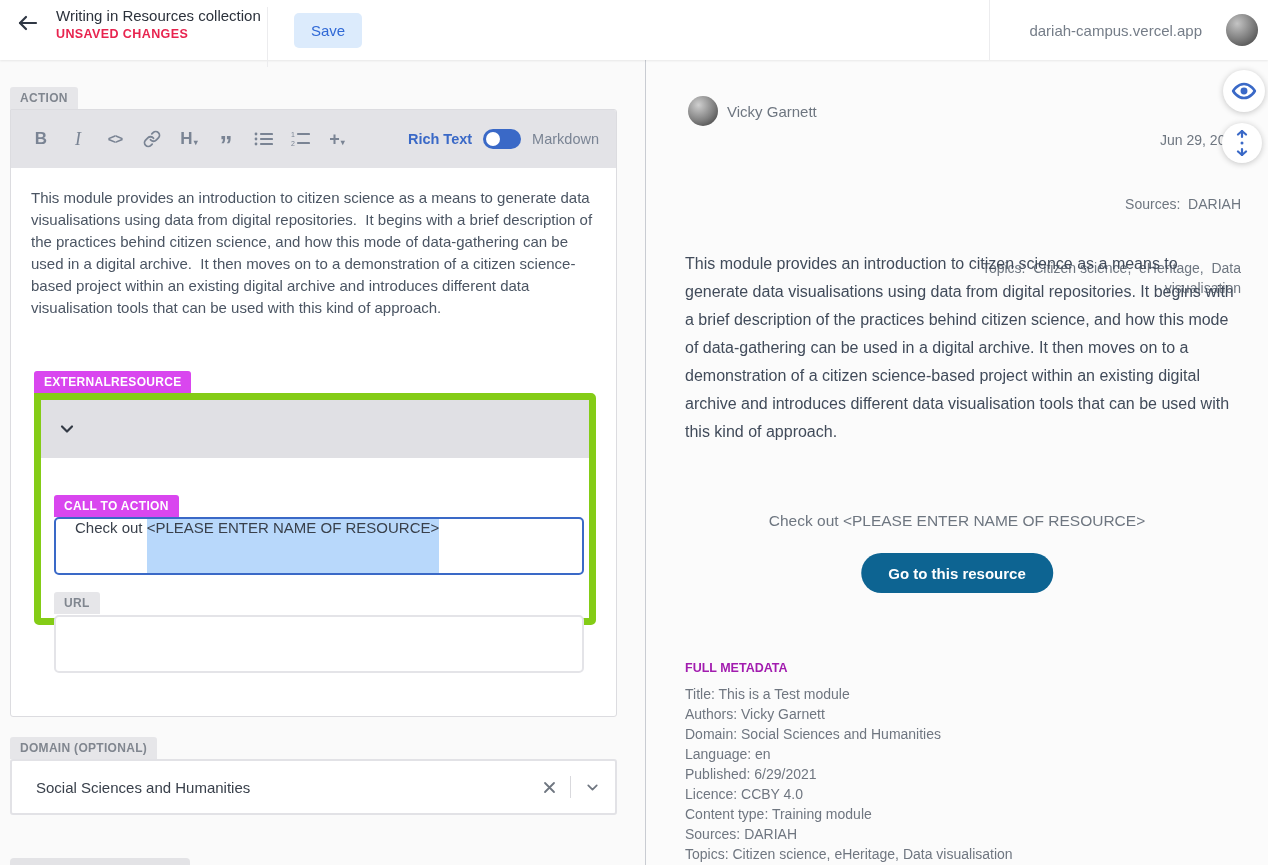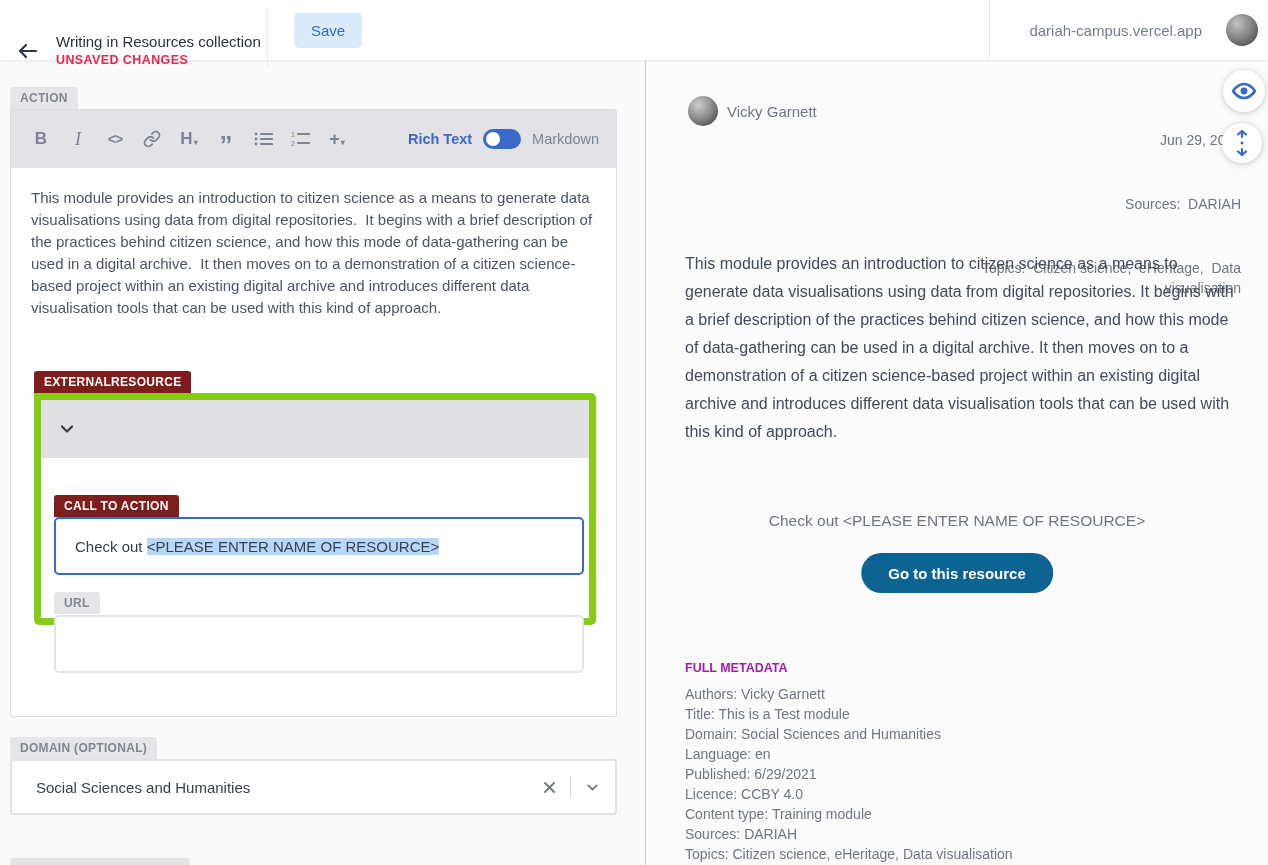--- a/index.html
+++ b/index.html
@@ -3,21 +3,21 @@
 <meta charset="utf-8">
 <style>
   * { margin:0; padding:0; box-sizing:border-box; }
   html,body { width:1268px; height:865px; }
   body { font-family:"Liberation Sans", sans-serif; background:#fff; overflow:hidden; }
   .app { position:relative; width:1268px; height:865px; background:#fafafa; }
 
   
   .topbar { position:absolute; top:0; left:0; width:1268px; height:60px; background:#fff;
             display:flex; align-items:center; box-shadow:0 1px 2px rgba(0,0,0,0.08); z-index:20; }
-  .hdr-left { width:268px; height:100%; display:flex; align-items:flex-end; border-right:1px solid #ececee;margin-top:14px; }
+  .hdr-left { width:268px; height:100%; display:flex; align-items:flex-start; border-right:1px solid #ececee;margin-top:14px; }
   .back-btn { background:none; border:none; cursor:pointer; margin:0 12px 0 12px; width:32px; height:32px;
               display:flex; align-items:center; justify-content:center; }
   .titleblock { display:flex; flex-direction:column; gap:3px; }
   .page-title { font-size:15px; color:#2b313b; }
   .unsaved { font-size:12.5px; font-weight:700; color:#e8244f; letter-spacing:0.4px; }
   .save-btn { margin-left:26px; padding:9px 17px; background:#dcebfc; color:#3069d6; border:none;
               border-radius:5px; font-size:15px; font-family:inherit; cursor:pointer; }
   .hdr-right { margin-left:auto; width:279px; height:100%; border-left:1px solid #ececee;
                display:flex; align-items:center; justify-content:flex-end; gap:24px; padding-right:10px; }
   .site-name { font-size:15px; color:#757d88; }
@@ -26,21 +26,21 @@
 
   
   .pane-left { position:absolute; top:60px; left:0; width:645px; height:805px; background:#fafafa; }
   .pane-divider { position:absolute; top:60px; left:645px; width:1px; height:805px; background:#c9ccd2; }
   .pane-right { position:absolute; top:60px; left:646px; width:622px; height:805px; background:#fbfbfb; overflow:hidden; }
 
   
   .ftab { display:inline-block; font-size:12px; font-weight:600; letter-spacing:0.3px;
           padding:4px 10px 4px 10px; border-radius:3px 3px 0 0; height:22px; line-height:14px; }
   .ftab.gray { background:#e6e6e9; color:#80868f; }
-  .ftab.blue { background:#7f1d1d; color:#fff; }
+  .ftab.blue { background:#d946ef; color:#fff; }
 
   
   .content-tab { position:absolute; left:10px; top:27px; }
   .content-box { position:absolute; left:10px; top:49px; width:607px; height:608px; background:#fff;
                  border:1px solid #dcdce0; border-radius:0 3px 3px 3px; }
   .toolbar { height:58px; background:#e3e3e7; border-radius:0 2px 0 0; display:flex; align-items:center;
              padding:0 17px 0 20px; }
   .tb-ico { color:#7a8494; display:flex; align-items:center; justify-content:center; min-width:20px;
             margin-right:17px; cursor:pointer; font-size:17px; height:24px; }
   .tb-b { font-weight:800; }
@@ -57,21 +57,21 @@
   .toggle .knob { position:absolute; left:3px; top:3px; width:14px; height:14px; border-radius:50%; background:#fff; }
   .editor-text { padding:19px 18px 0 20px; font-size:15px; line-height:22px; color:#4b5563; white-space:pre-wrap; }
 
   
   .er-tab { position:absolute; left:23px; top:261px; }
   .er-box { position:absolute; left:23px; top:283px; width:562px; height:232px; background:#fff;
             border:7px solid #84cc16; border-radius:0 5px 5px 5px; }
   .er-header { height:58px; background:#e0e0e4; display:flex; align-items:center; padding-left:16px; cursor:pointer; }
   .cta-tab { position:absolute; left:13px; top:95px; }
   .cta-input { position:absolute; left:13px; top:117px; width:530px; height:58px; border:2px solid #3a69c7;
-               border-radius:5px; background:#fff; display:flex; align-items:center; padding:0 19px;
+               border-radius:5px; background:#fff; display:flex; padding:0 19px;
                font-size:15px; color:#39404b; cursor:text; }
   .cta-selected { background:#b8d8fb; }
   .url-tab { position:absolute; left:13px; top:192px; }
   .url-input { position:absolute; left:13px; top:215px; width:530px; height:58px; border:2px solid #e4e4e8;
                border-radius:5px; background:#fff; cursor:text; }
 
   
   .domain-tab { position:absolute; left:10px; top:677px; }
   .domain-select { position:absolute; left:10px; top:699px; width:607px; height:56px; background:#fff;
                    border:2px solid #e2e2e6; border-radius:3px; display:flex; align-items:center;
@@ -253,22 +253,22 @@
       </span>
     </button>
 
     <div class="pv-body">This module provides an introduction to citizen science as a means to generate data visualisations using data from digital repositories. It begins with a brief description of the practices behind citizen science, and how this mode of data-gathering can be used in a digital archive. It then moves on to a demonstration of a citizen science-based project within an existing digital archive and introduces different data visualisation tools that can be used with this kind of approach.</div>
 
     <div class="pv-cta-line">Check out &lt;PLEASE ENTER NAME OF RESOURCE&gt;</div>
     <button class="pv-cta-btn">Go to this resource</button>
 
     <div class="fm-heading">FULL METADATA</div>
     <div class="fm-rows">
+      <div>Title: This is a Test module</div>
       <div>Authors: Vicky Garnett</div>
-      <div>Title: This is a Test module</div>
       <div>Domain: Social Sciences and Humanities</div>
       <div>Language: en</div>
       <div>Published: 6/29/2021</div>
       <div>Licence: CCBY 4.0</div>
       <div>Content type: Training module</div>
       <div>Sources: DARIAH</div>
       <div>Topics: Citizen science, eHeritage, Data visualisation</div>
     </div>
   </section>
 

